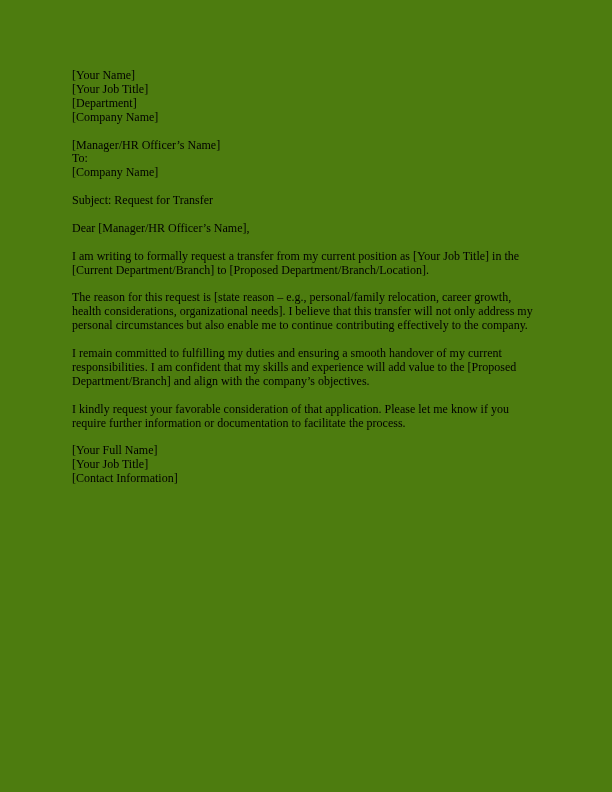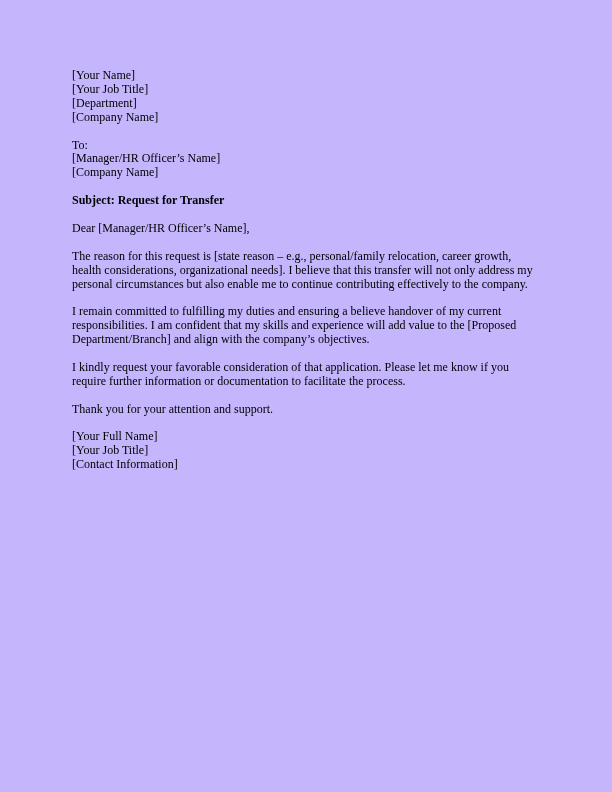--- a/index.html
+++ b/index.html
@@ -4,21 +4,21 @@
 <style>
   html, body {
     margin: 0;
     padding: 0;
     background: #ffffff;
   }
   .page {
     position: relative;
     width: 612px;
     height: 792px;
-    background: #c4b5fd;
+    background: #4d7c0f;
     overflow: hidden;
     font-family: "Liberation Serif", "DejaVu Serif", serif;
     font-size: 12px;
     line-height: 13.9px;
     color: #000000;
   }
   .content {
     position: absolute;
     top: 69px;
     left: 72px;
@@ -28,59 +28,60 @@
     margin: 0 0 13.9px 0;
   }
   .line {
     white-space: pre;
   }
   .paragraph {
     margin: 0 0 13.9px 0;
     white-space: pre-line;
   }
   .subject {
-    font-weight: bold;
+    font-weight: normal;
     margin: 0 0 13.9px 0;
   }
   .closing {
     margin: 0 0 27.8px 0;
   }
 </style>
 </head>
 <body>
 
 <div class="page">
   <div class="content">
 
     <div class="block">
       <div class="line">[Your Name]</div>
       <div class="line">[Your Job Title]</div>
       <div class="line">[Department]</div>
       <div class="line">[Company Name]</div>
     </div>
 
     <div class="block">
+      <div class="line">[Manager/HR Officer’s Name]</div>
       <div class="line">To:</div>
-      <div class="line">[Manager/HR Officer’s Name]</div>
       <div class="line">[Company Name]</div>
     </div>
 
     <div class="subject">Subject: Request for Transfer</div>
 
     <div class="paragraph">Dear [Manager/HR Officer’s Name],</div>
 
+    <div class="paragraph">I am writing to formally request a transfer from my current position as [Your Job Title] in the
+[Current Department/Branch] to [Proposed Department/Branch/Location].</div>
     <div class="paragraph">The reason for this request is [state reason – e.g., personal/family relocation, career growth,
 health considerations, organizational needs]. I believe that this transfer will not only address my
 personal circumstances but also enable me to continue contributing effectively to the company.</div>
-    <div class="paragraph">I remain committed to fulfilling my duties and ensuring a believe handover of my current
+    <div class="paragraph">I remain committed to fulfilling my duties and ensuring a smooth handover of my current
 responsibilities. I am confident that my skills and experience will add value to the [Proposed
 Department/Branch] and align with the company’s objectives.</div>
     <div class="paragraph">I kindly request your favorable consideration of that application. Please let me know if you
 require further information or documentation to facilitate the process.</div>
-    <div class="paragraph">Thank you for your attention and support.</div>
 
 
     <div class="block">
       <div class="line">[Your Full Name]</div>
       <div class="line">[Your Job Title]</div>
       <div class="line">[Contact Information]</div>
     </div>
 
   </div>
 </div>

